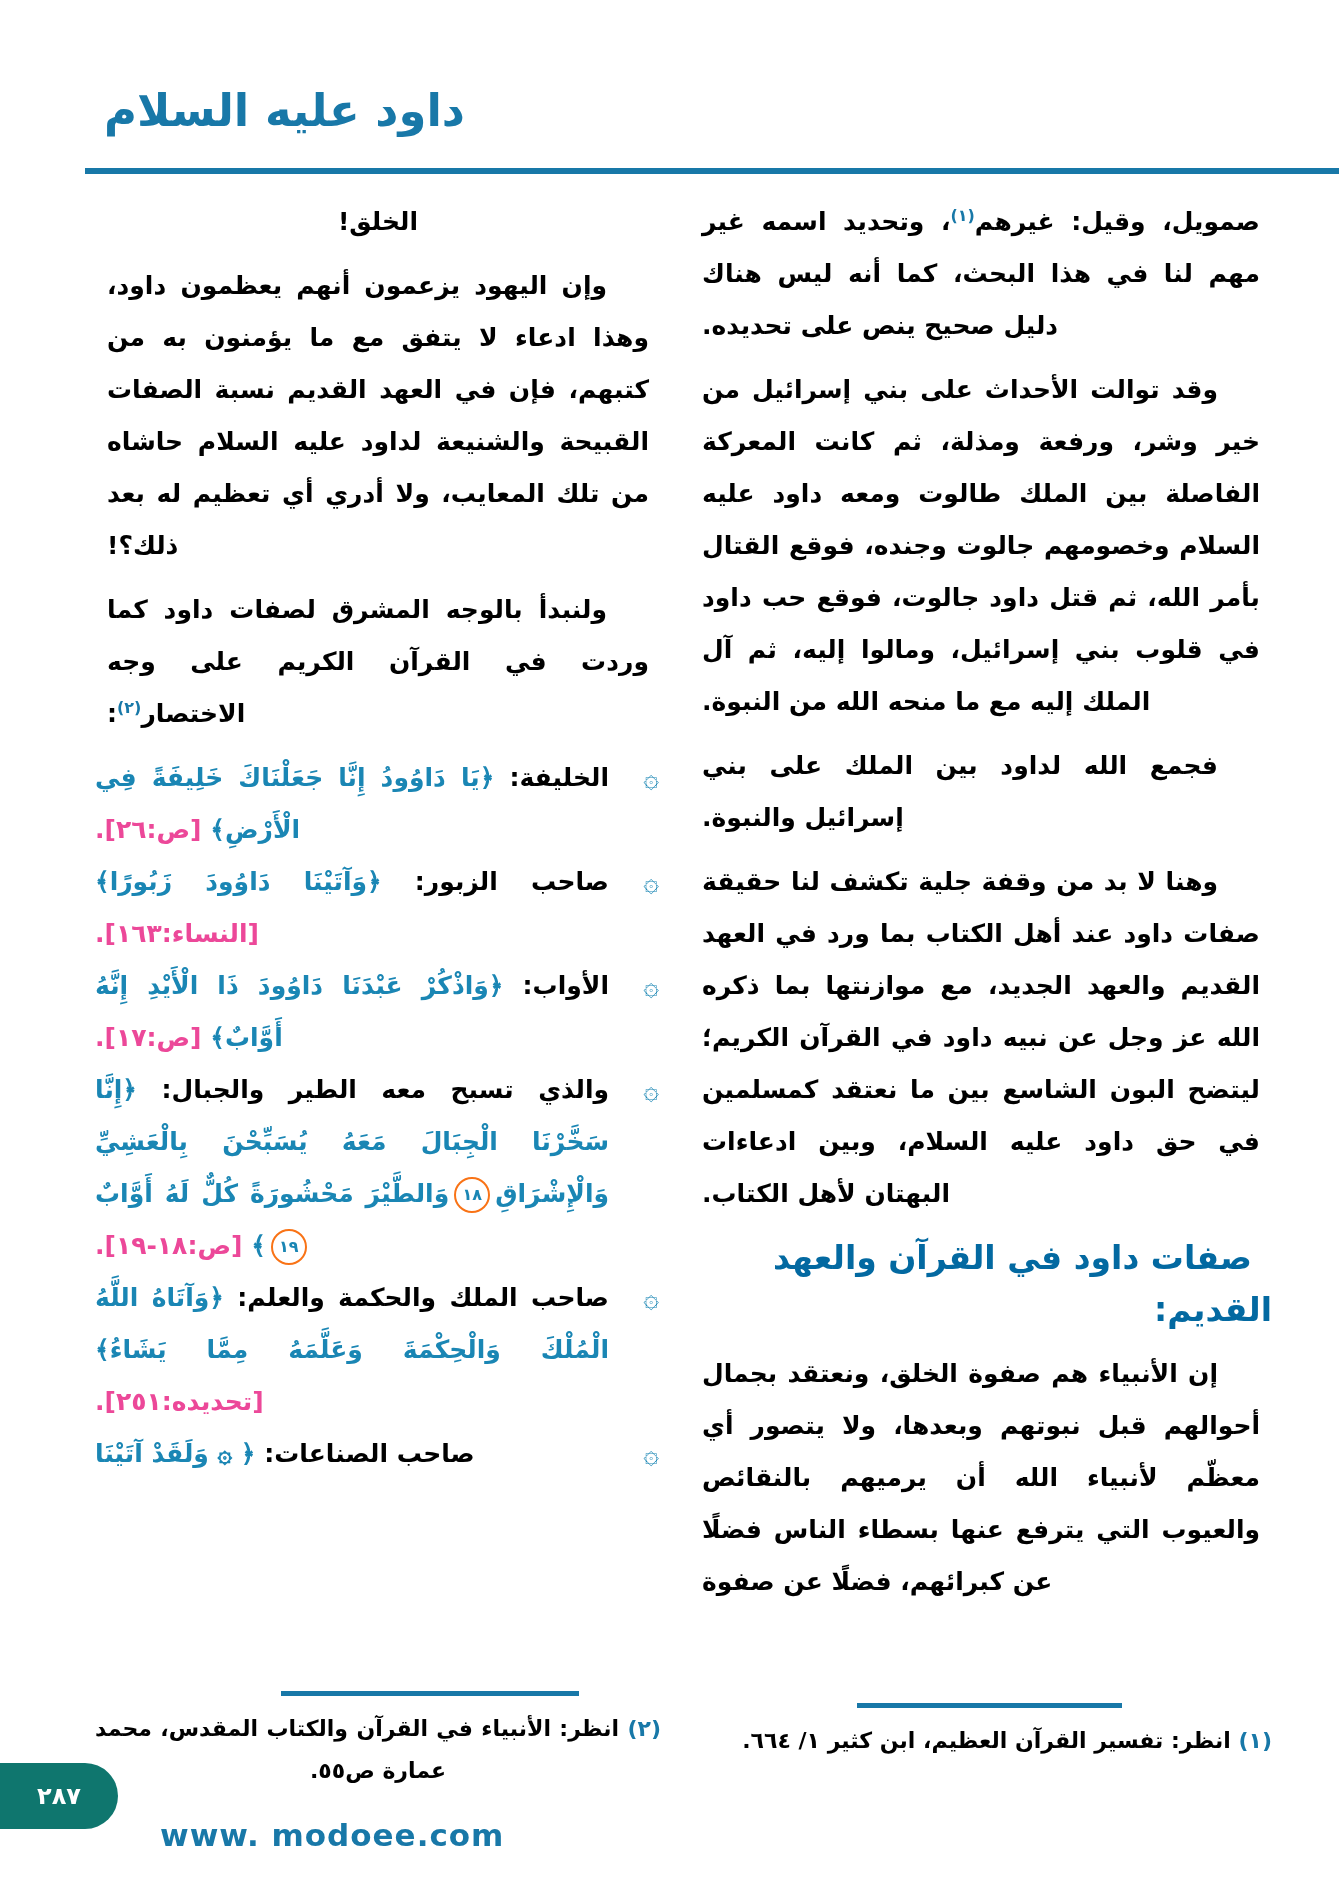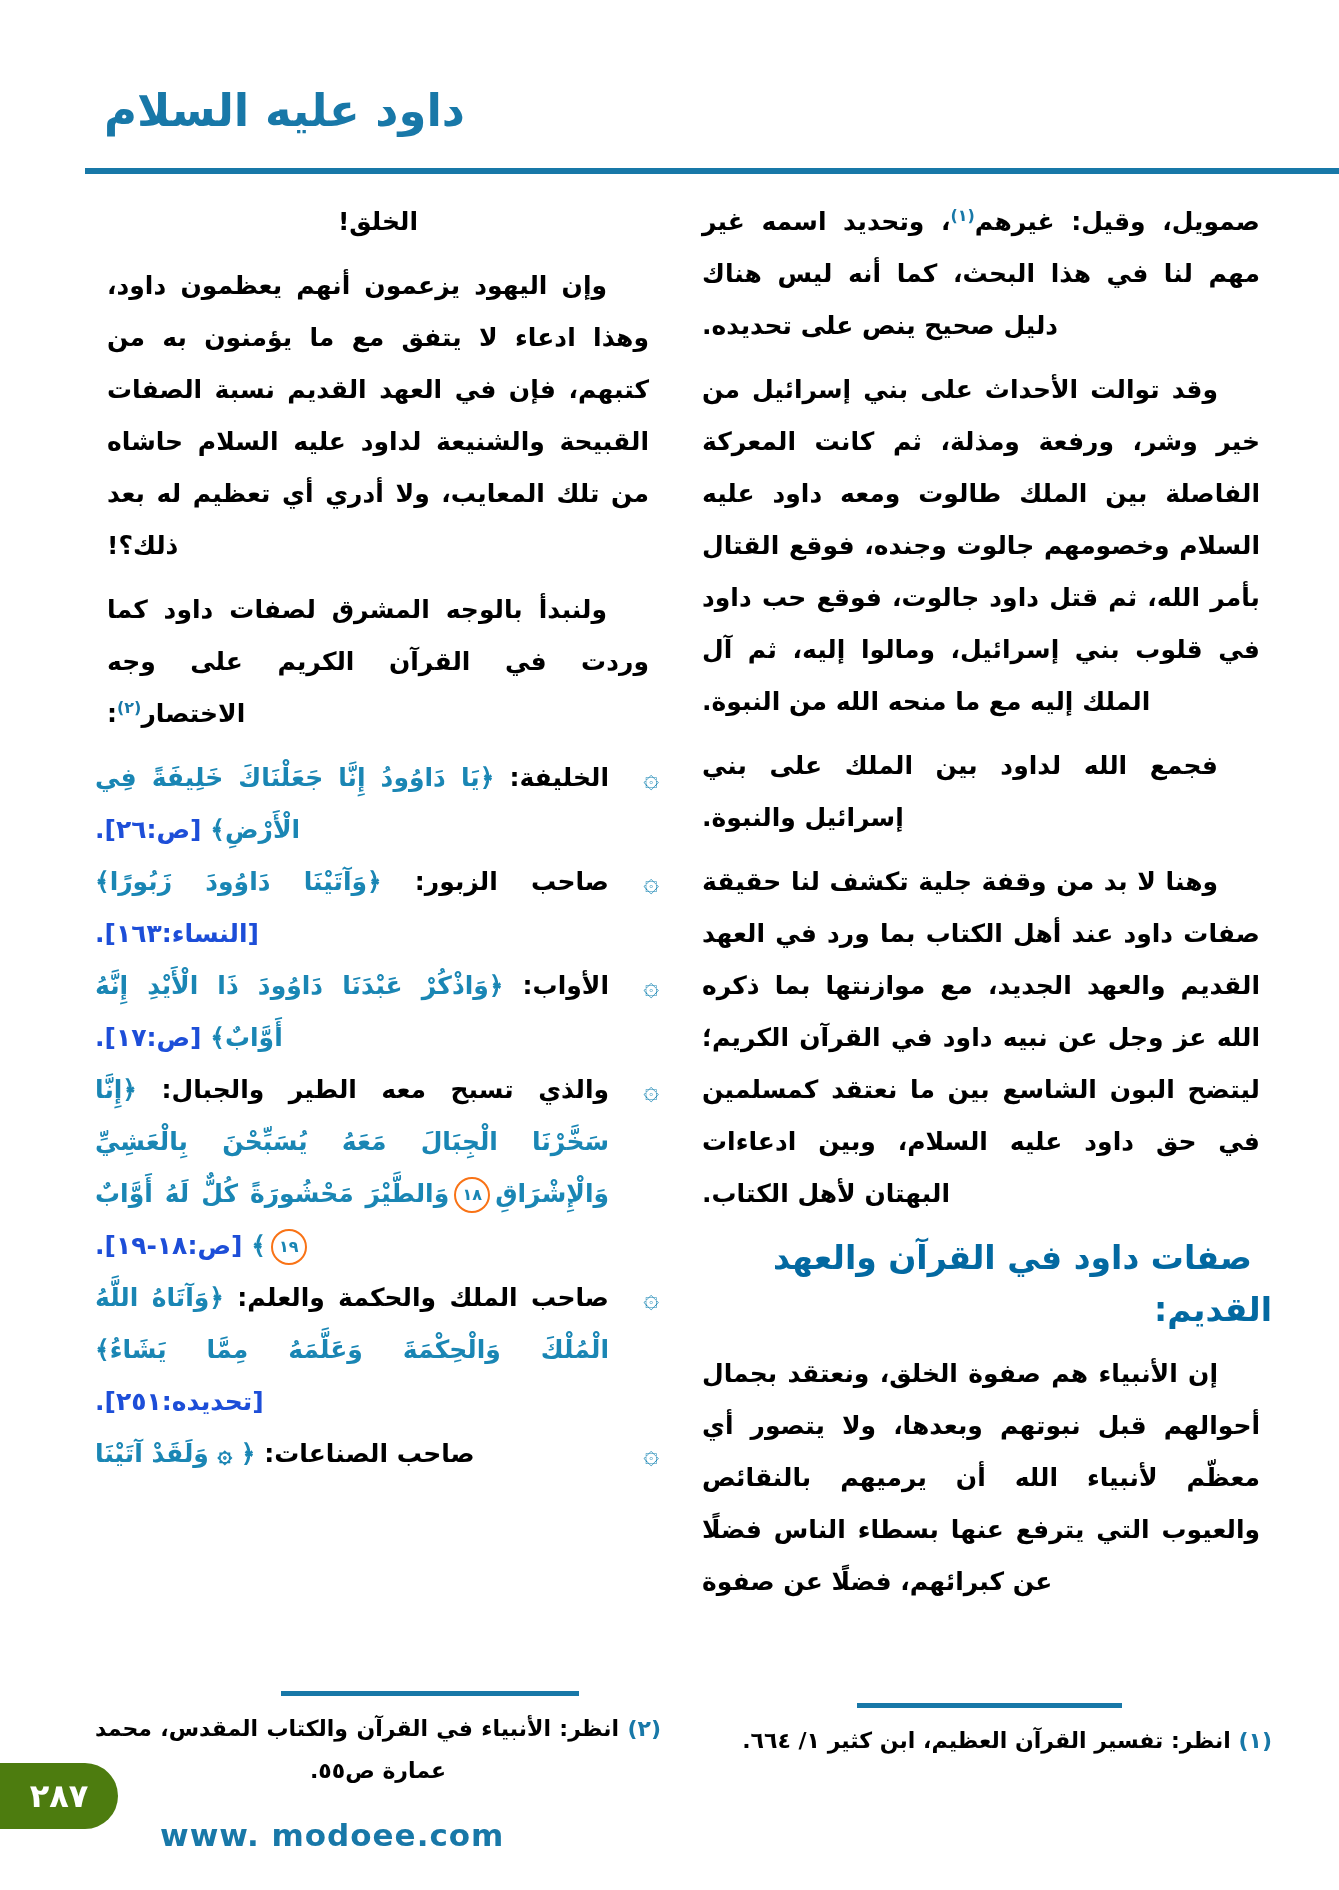--- a/index.html
+++ b/index.html
@@ -28,41 +28,41 @@
   .subhead{margin:0;color:#0369a1;font-size:33px;font-weight:bold;line-height:52px;text-indent:20px;text-align:right;}
   .fn-sup{color:#1878A8;font-size:16px;vertical-align:super;line-height:0;font-weight:bold;}
   
   .bullet{
     position:relative;margin:0;padding-right:52px;color:#000;
     font-size:25px;font-weight:bold;line-height:52px;
     text-align:justify;text-align-last:left;
   }
   .rosette{position:absolute;right:2px;top:0;color:#1A86B4;font-size:27px;line-height:52px;font-weight:normal;}
   .quran{color:#1A86B4;}
-  .ref{color:#1d4ed8;}
+  .ref{color:#ec4899;}
   .ayah-circle{
     display:inline-flex;align-items:center;justify-content:center;
     width:32px;height:32px;border:2px solid #f97316;border-radius:50%;
     color:#1A86B4;font-size:16px;line-height:1;vertical-align:middle;margin:0 5px;
     text-indent:0;
   }
   
   .footnote-block{flex:0 0 auto;margin-top:43px;}
   .fn-rule{height:5px;background:#1878A8;}
   .fn-rule-right{width:265px;margin:0 150px 12px 0;}
   .fn-rule-left{width:298px;margin:0 82px 12px 0;}
   .footnote{margin:0;font-size:22px;font-weight:bold;line-height:42px;color:#000;}
   .fn-marker{color:#1878A8;}
   .fn-right-text{text-align:right;padding-left:40px;}
   .fn-left-text{text-align:justify;text-align-last:center;}
   
   .page-pill{
-    position:absolute;left:0;top:1763px;width:118px;height:66px;background:#4d7c0f;
+    position:absolute;left:0;top:1763px;width:118px;height:66px;background:#0f766e;
     border-radius:0 33px 33px 0;display:flex;align-items:center;justify-content:center;
-    color:#ffffff;font-size:32px;font-weight:bold;
+    color:#ffffff;font-size:24px;font-weight:bold;
   }
   .website{
     position:absolute;left:160px;top:1782px;color:#1878A8;
     font-size:31px;font-weight:bold;direction:ltr;letter-spacing:1px;margin-top:35px;
   }
 </style>
 </head>
 <body>
 
 <div class="page">

